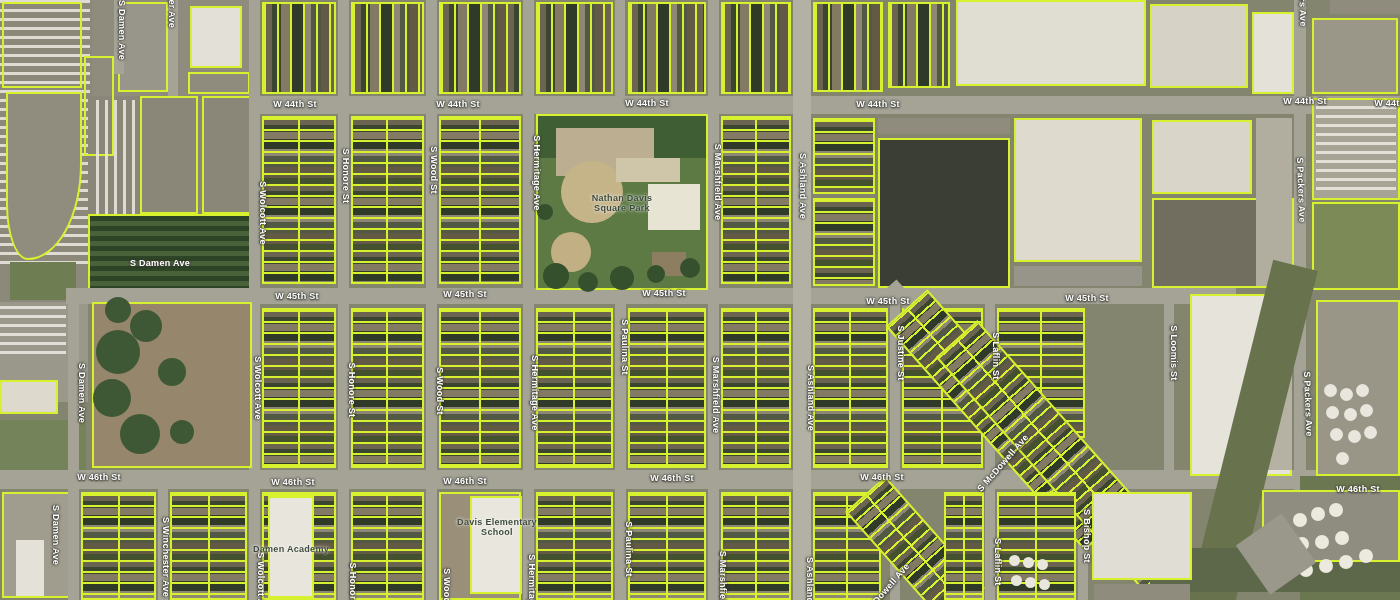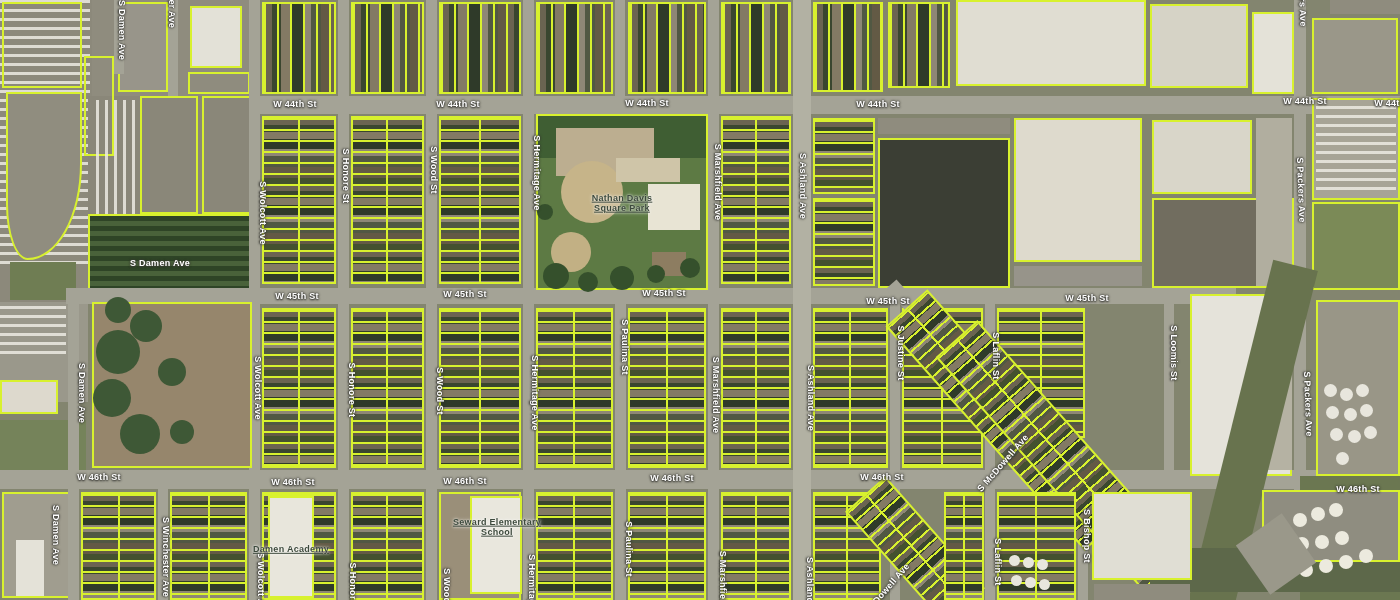--- a/index.html
+++ b/index.html
@@ -28,21 +28,21 @@
   .stkv{background-image:repeating-linear-gradient(90deg,rgba(236,234,226,.85) 0 3px,rgba(0,0,0,0) 3px 9px);}
   .nur{background-image:repeating-linear-gradient(180deg,#2e4426 0 5px,#49623a 5px 10px);}
   .railv{background-image:repeating-linear-gradient(90deg,#3a4132 0 2px,rgba(0,0,0,0) 2px 8px);}
   .railh{background-image:repeating-linear-gradient(180deg,#39412f 0 2px,rgba(0,0,0,0) 2px 6px);}
   .courts{background-image:repeating-linear-gradient(90deg,rgba(0,0,0,0) 0 22px,#6b6146 22px 24px);}
   
   .lb{position:absolute;transform:translate(-50%,-50%) rotate(var(--r,0deg));white-space:nowrap;
       font:bold 9px/1.15 "Liberation Sans",sans-serif;letter-spacing:.3px;pointer-events:none;}
   .lbs{color:#ffffff;text-shadow:0 0 2px #3a3a35,0 0 3px #3a3a35,0 1px 2px #3a3a35;}
   .poi{color:#3d4a3d;text-shadow:0 0 2px rgba(255,255,255,.85),0 0 4px rgba(255,255,255,.6);
-       white-space:normal;text-align:center;text-decoration:underline;}
+       white-space:normal;text-align:center;}
 </style>
 </head>
 <body>
 
 <div id="map">
     <div class="it" style="left: 0px; top: 0px; width: 92px; height: 302px; background: rgb(140, 137, 123);"></div>
     <div class="it stk" style="left: 0px; top: 0px; width: 90px; height: 268px;"></div>
     <div class="it" style="left: 92px; top: 0px; width: 166px; height: 96px; background: rgb(143, 140, 126);"></div>
     <div class="it" style="left: 88px; top: 96px; width: 170px; height: 120px; background: rgb(138, 135, 121);"></div>
     <div class="it br" style="left: 2px; top: 2px; width: 80px; height: 86px;"></div>
@@ -243,15 +243,15 @@
     <span class="lb lbs" style="left: 996px; top: 356px; --r: 90deg;">S Laflin St</span>
     <span class="lb lbs" style="left: 998px; top: 562px; --r: 90deg;">S Laflin St</span>
     <span class="lb lbs" style="left: 1087px; top: 536px; --r: 90deg;">S Bishop St</span>
     <span class="lb lbs" style="left: 1174px; top: 353px; --r: 90deg;">S Loomis St</span>
     <span class="lb lbs" style="left: 1302px; top: -6px; --r: 88deg;">S Packers Ave</span>
     <span class="lb lbs" style="left: 1301px; top: 190px; --r: 88deg;">S Packers Ave</span>
     <span class="lb lbs" style="left: 1308px; top: 404px; --r: 88deg;">S Packers Ave</span>
     <span class="lb lbs" style="left: 1003px; top: 463px; --r: -49deg;">S McDowell Ave</span>
     <span class="lb lbs" style="left: 884px; top: 592px; --r: -49deg;">S McDowell Ave</span>
     <span class="lb poi" style="left: 622px; top: 203px; width: 80px; --r: 0deg;">Nathan Davis Square Park</span>
-    <span class="lb poi" style="left: 497px; top: 527px; width: 92px; --r: 0deg;">Seward Elementary School</span>
+    <span class="lb poi" style="left: 497px; top: 527px; width: 92px; --r: 0deg;">Davis Elementary School</span>
     <span class="lb poi" style="left: 291px; top: 549px; width: 90px; --r: 0deg;">Damen Academy</span>
   </div>
 
 </body></html>

